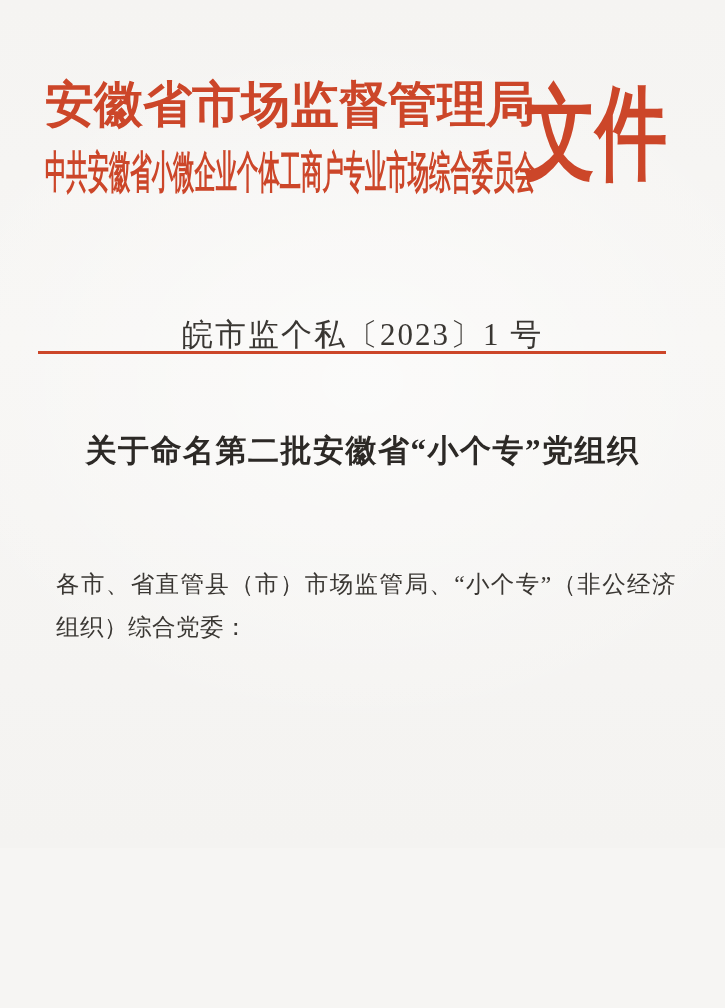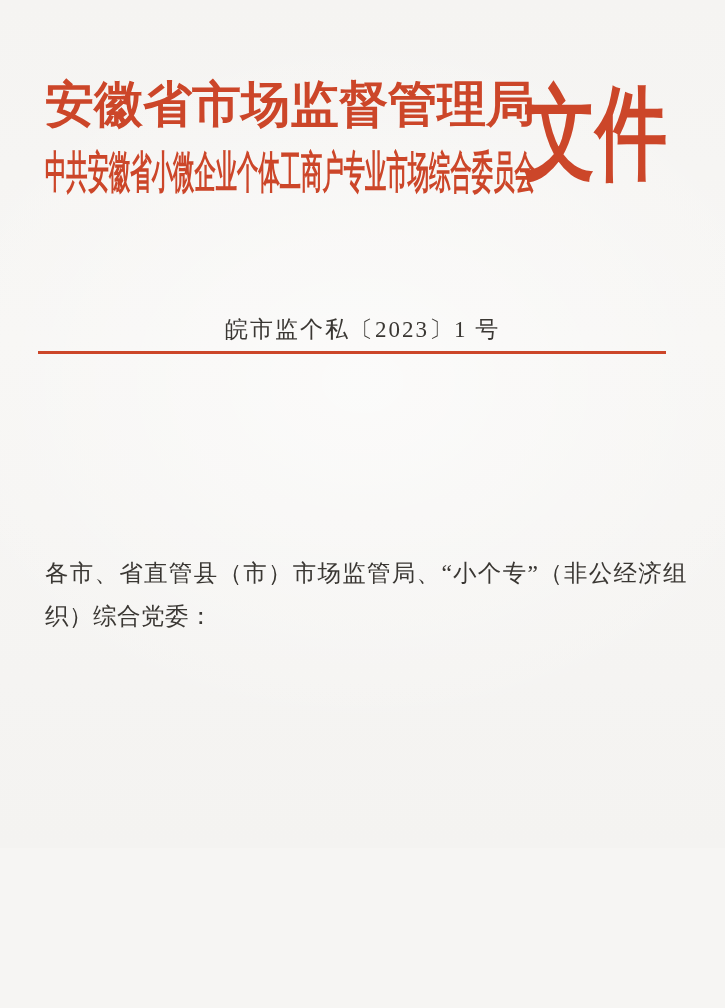--- a/index.html
+++ b/index.html
@@ -57,21 +57,21 @@
     transform: scaleX(0.70);
     transform-origin: 0 0;
     line-height: 1.05;
   }
 
   
   .doc-number {
     position: absolute;
     top: 314px; left: 0; right: 0;
     text-align: center;
-    font-size: 23px;
+    font-size: 31px;
     letter-spacing: 2px;
     color: var(--ink);
   }
   .red-divider {
     position: absolute;
     top: 351px; left: 38px;
     width: 628px; height: 3px;
     background: var(--accent-red);
   }
 
@@ -91,39 +91,39 @@
   .body-text {
     position: absolute;
     top: 547px; left: 40px;
     width: 652px;
     font-size: 23.5px;
     line-height: 43px;
     letter-spacing: 0.5px;
     text-align: justify;
     color: var(--ink);
   }
-  .body-text p { margin: 5px; }
+  .body-text p { margin: 16px; }
   .para-indent { text-indent: 2em; }
 </style>
 </head>
 <body>
 
 <div class="page">
 
   <div class="org-line1">安徽省市场监督管理局</div>
 
   <div class="org-line2">中共安徽省小微企业个体工商户专业市场综合委员会</div>
 
   <div class="doc-type">文件</div>
 
   <div class="doc-number">皖市监个私〔2023〕1 号</div>
 
   <div class="red-divider"></div>
 
   <h1 class="doc-title">
-    <br>
+    <span>关于命名第二批安徽省“小个专”党组织</span><br>
   </h1>
 
   <div class="body-text">
     <p class="recipient">各市、省直管县（市）市场监管局、“小个专”（非公经济组织）综合党委：</p>
   </div>
 
 </div>
 
 </body></html>

